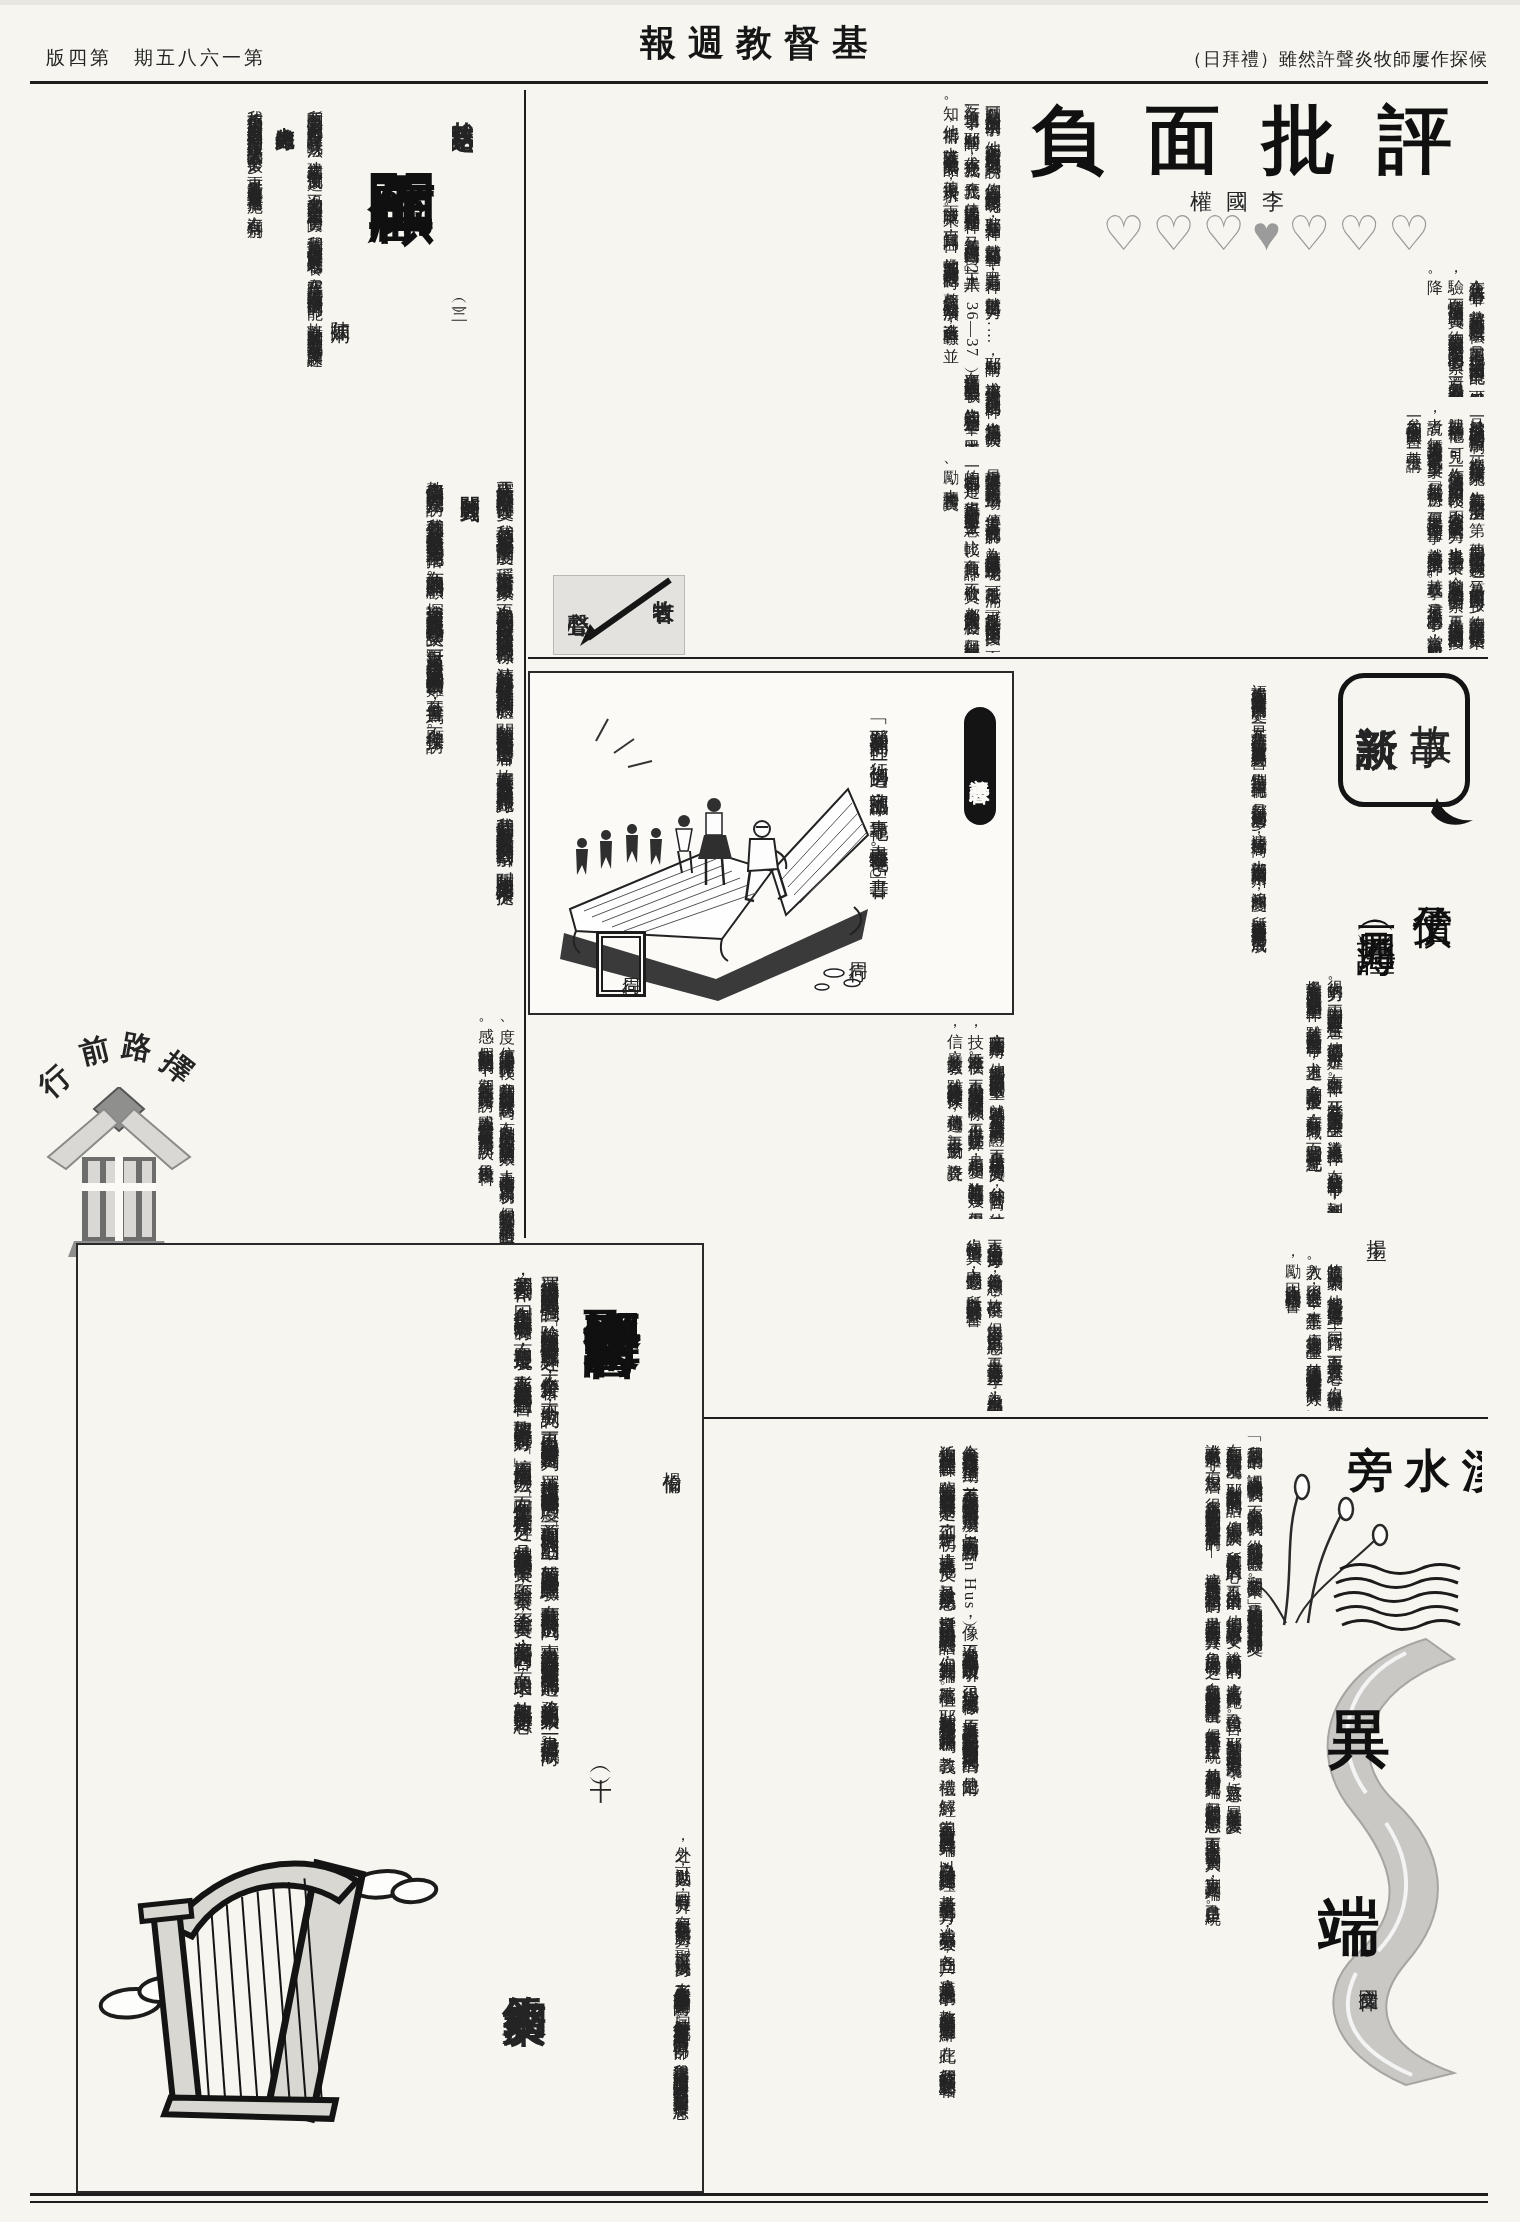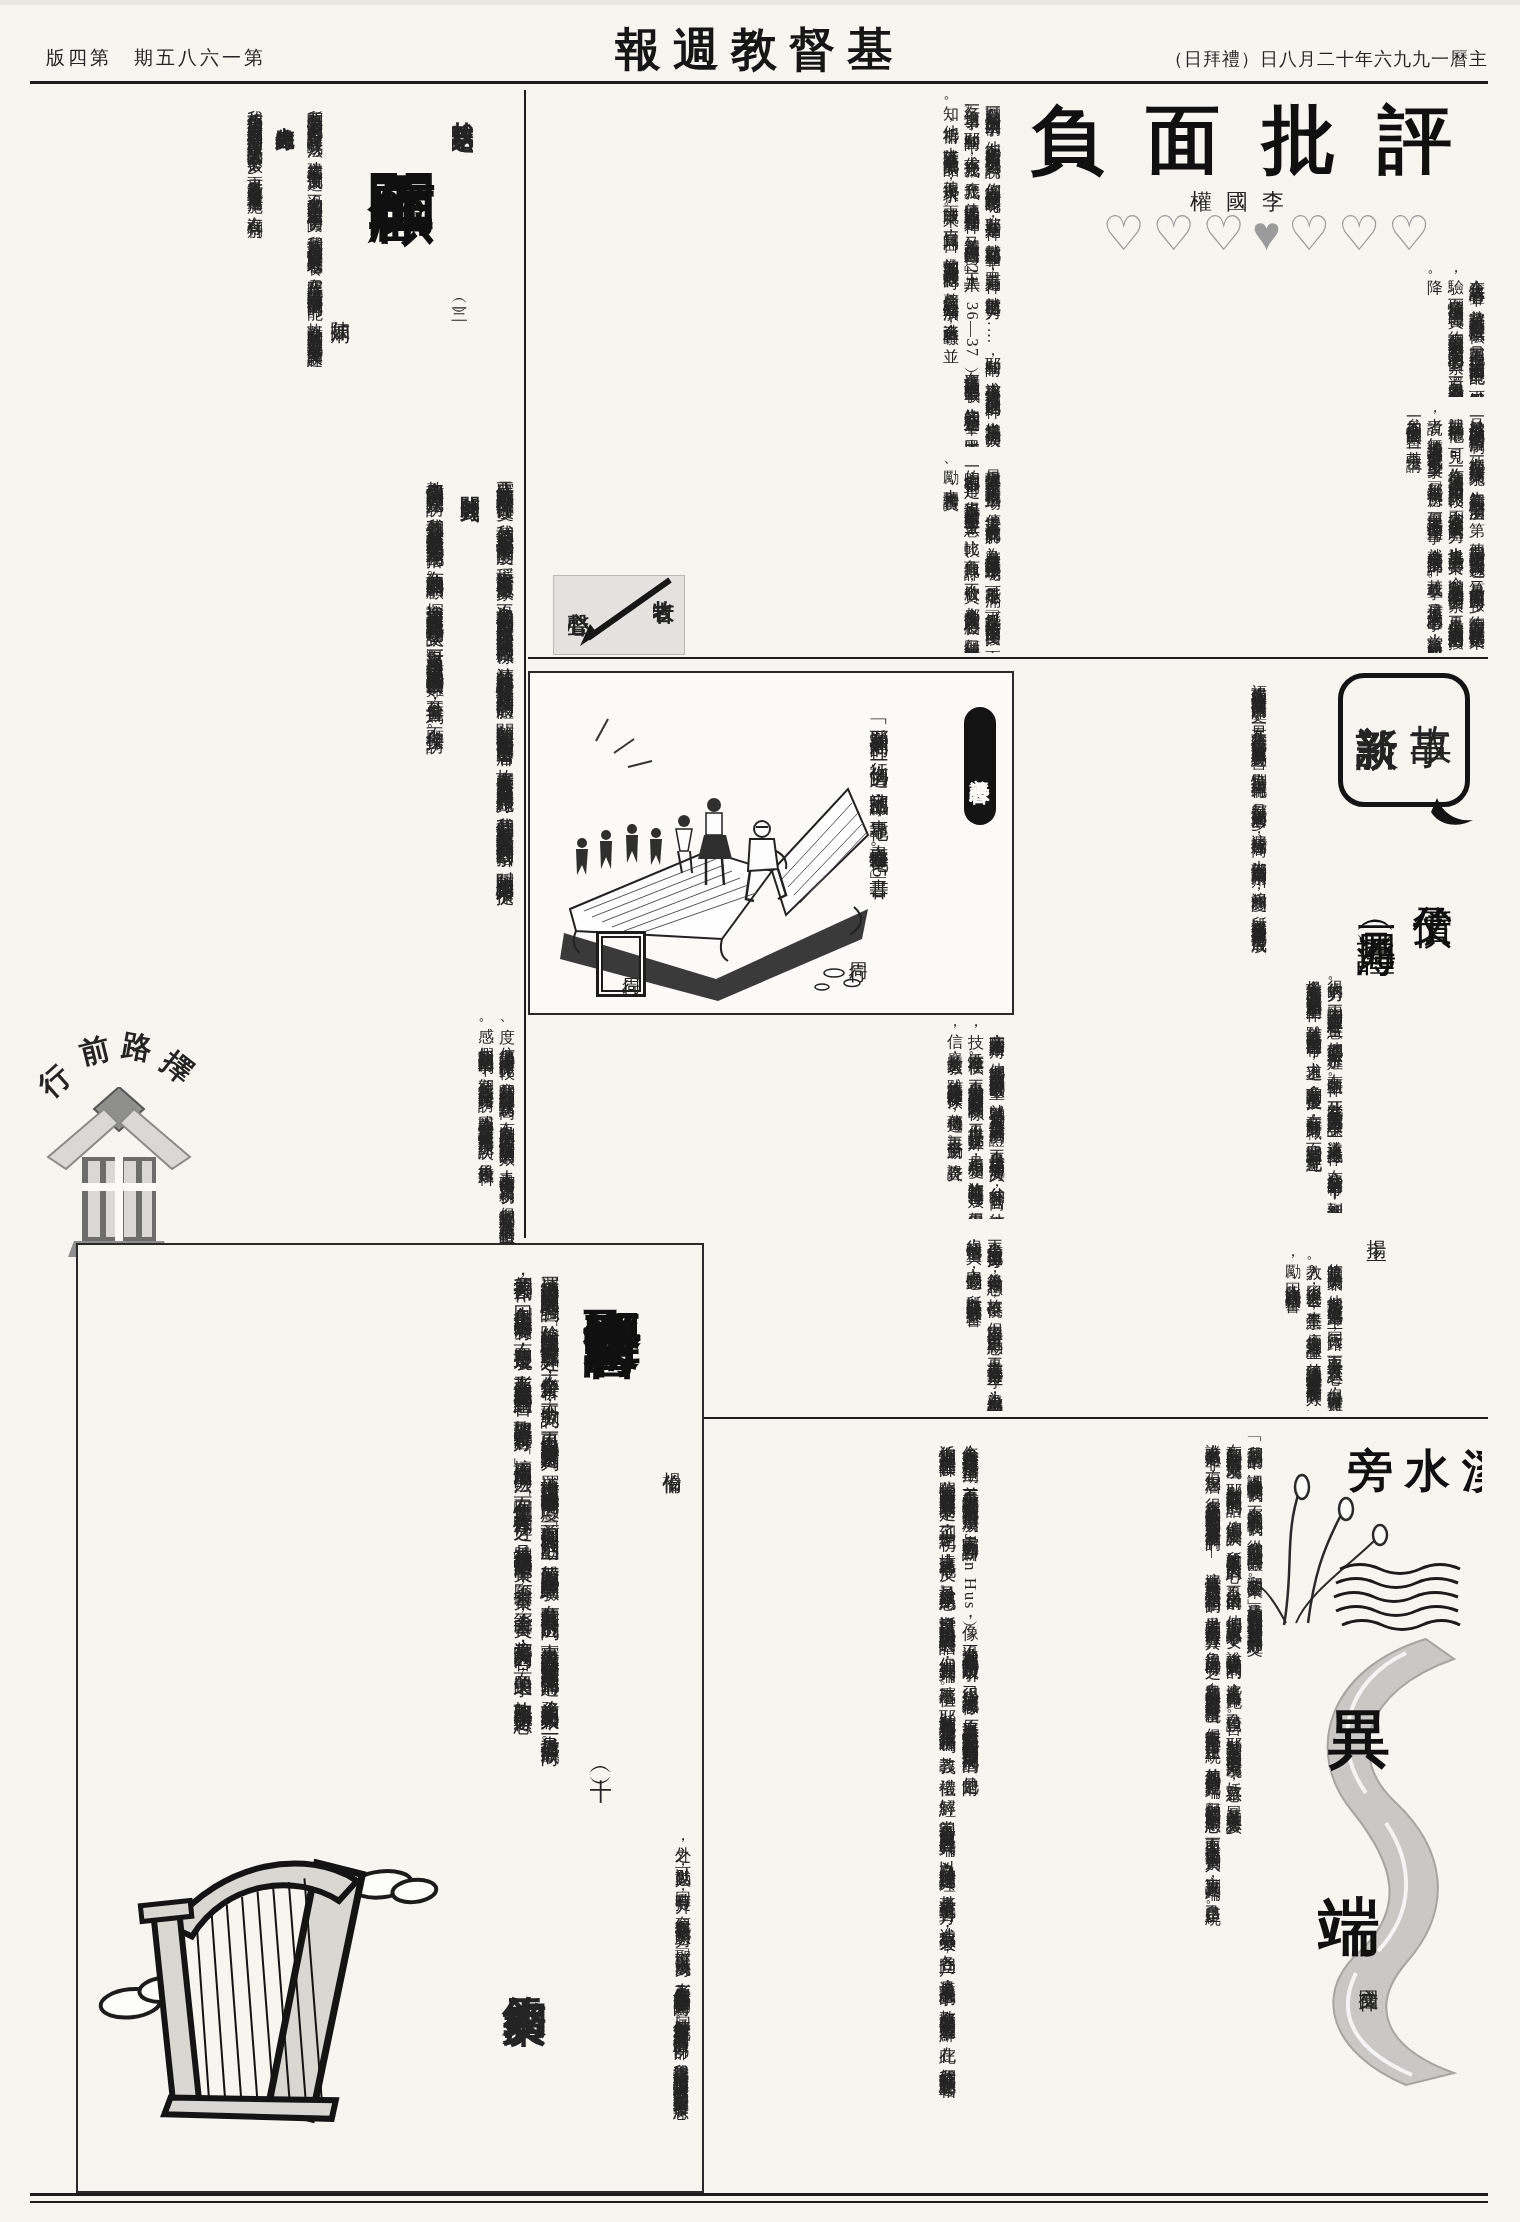--- a/index.html
+++ b/index.html
@@ -16,22 +16,22 @@
   .headline{font-weight:bold;color:#101010;}
   .boxed{position:absolute;border:2px solid #2a2a2a;background:#fbfaf7;}
   svg{display:block;}
 </style>
 </head>
 <body>
 
 <div id="page">
 
   <div class="h" style="left:46px;top:40px;font-size:19px;letter-spacing:3px;">版四第　期五八六一第</div>
-  <div class="h" style="left:560px;top:14px;width:400px;text-align:center;font-size:46px;font-weight:bold;letter-spacing:12px;color:#161616;font-family:Liberation Serif, serif;">報週教督基</div>
-  <div class="h" style="left:1080px;top:42px;width:408px;text-align:right;font-size:18px;letter-spacing:1px;">（日拜禮）日八月二十年六九九一曆主</div>
+  <div class="h" style="left:560px;top:14px;width:400px;text-align:center;font-size:36px;font-weight:bold;letter-spacing:12px;color:#161616;font-family:Liberation Serif, serif;">報週教督基</div>
+  <div class="h" style="left:1080px;top:42px;width:408px;text-align:right;font-size:18px;letter-spacing:1px;">（日拜禮）雖然許聲炎牧師屢作探候</div>
   <div class="rule" style="left:30px;top:76px;width:1458px;height:3px;"></div>
 
   <div class="h headline" style="left:1030px;top:86px;width:460px;text-align:center;font-size:74px;letter-spacing:42px;">負面批評</div>
   <div class="h" style="left:1190px;top:182px;width:140px;font-size:22px;letter-spacing:14px;">權國李</div>
   <div class="h" style="left:1052px;top:200px;width:436px;text-align:center;font-size:48px;letter-spacing:7px;color:#9b9b9b;">♡♡♡♥♡♡♡</div>
   <div class="v" style="left:1042px;top:262px;width:446px;height:130px;">在上篇牧者心聲中，曾嘗試分析約書亞之所以膽怯，是因為他與上一任領袖比較而自覺不配；也可能是四十年的曠野經驗，而懼怕承擔領導的職責。約書亞的表現只是說明令人灰心的一些因素，還有另一些因素令我們的信心驟降。</div>
   <div class="v" style="left:1042px;top:400px;width:446px;height:248px;">且被一股深深的抑鬱情緒所控制。他坐在一棵羅騰樹下求死。先知為何信心突然崩潰？第一，他要與列祖比較而感覺大為遜色，第二是付出的多而回報少！約書亞與摩西比較就膽怯起來；以利亞與列祖比較就埋怨神虧待了他。可見，作為一個傳道人切勿將自己和別人比較，否則便會承受著很大的壓力，也失去事奉上的喜樂。令以利亞灰心求死的第二個因素，正是今天傳道人經常遇到的困擾。有傳道者曾對筆者說，無論傳道人為教會或會友做了多少美事，都只被視為「應份」。但只要偶一不慎作錯一件事，就會帶來很多的批評，甚或攻擊。這是何等令人傷心的事！當寫這篇短文時，正值參加一個全港性的聚會，其中一位講</div>
   <div class="v" style="left:532px;top:88px;width:472px;height:354px;">以利亞是一個很典型的例子。他在迦密山很勇敢地對以色列人說：「你們心持兩意要到幾時呢？若耶和華是神，就當順從耶和華；若巴力是神，就當順從巴力；……耶和華阿，求祢今日使人知道你是以色列的神，也知道我是你的僕人，又是奉祢的名行這一切事。耶和華阿，求你應允我，應允我，使這民知道祢耶和華是神，又知道是祢叫這民回轉。」（王上十八21、36—37）在這場驚天動地的屬靈爭戰，先知的信心達到頂峯，大勝巴力先知。他祈禱，火就降下來燒著他的祭品；他再次祈求，雨就降下來。豈知只隔一日，當他知悉耶洗別要追殺他時，整個信心就立時崩潰，逃命至曠野，並</div>
   <div class="v" style="left:532px;top:452px;width:472px;height:196px;">員提醒傳道人不要一年半載就轉一個工場。傳道事工沒有速成的見解，為甚麼這樣快就要轉換工場呢？可能是不滿！也可能是在「比較」中而深受困擾。更有傳道人為教會所做的一切都得不到肯定，也得不著應有的尊重而常生去意。比較、負面批評、不被欣賞，都令神的僕人灰心喪膽，但願信徒都能對神的僕人多作鼓勵、支持和讚賞！</div>
 

